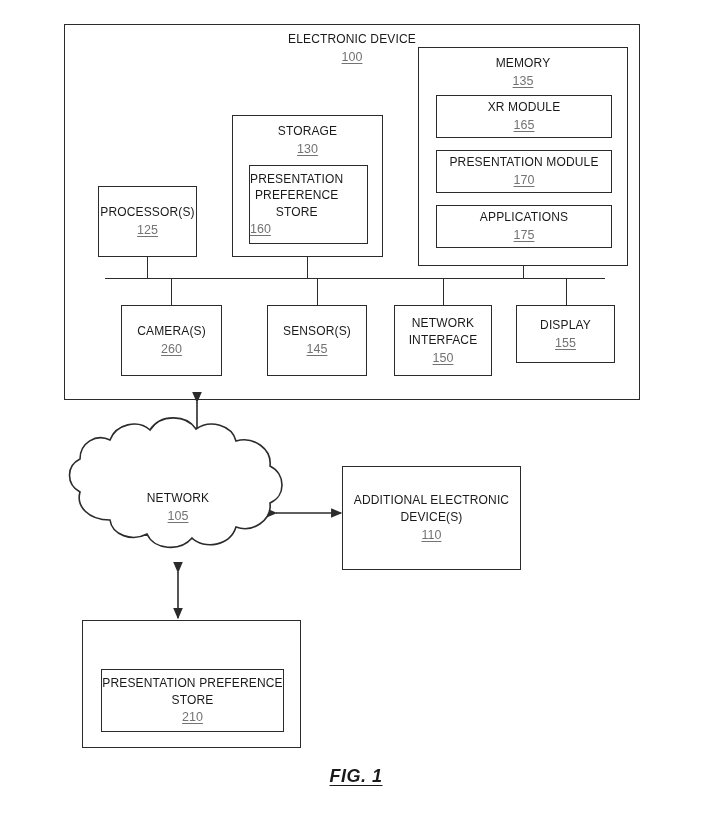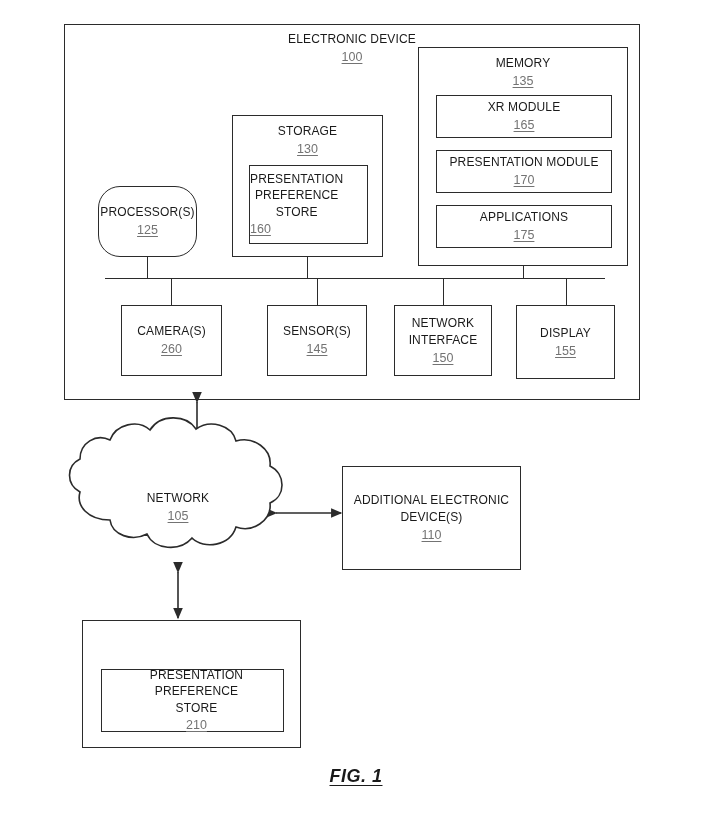--- a/index.html
+++ b/index.html
@@ -86,27 +86,27 @@
     position: absolute;
     left: 16px; top: 49px;
     width: 119px; height: 79px;
     border: 1.5px solid #2b2b2b;
     box-sizing: border-box;
     display: flex; flex-direction: column;
     align-items: flex-start; justify-content: center;
   }
 
   
-  #processor-block { left: 98px; top: 186px; width: 99px; height: 71px; border-radius: 22px; }
+  #processor-block { left: 98px; top: 186px; width: 99px; height: 71px; }
 
   
   #cameras-block { left: 121px; top: 305px; width: 101px; height: 71px; }
   #sensors-block { left: 267px; top: 305px; width: 100px; height: 71px; }
   #network-interface-block { left: 394px; top: 305px; width: 98px; height: 71px; }
-  #display-block { left: 516px; top: 305px; width: 99px; height: 74px; text-align: right; }
+  #display-block { left: 516px; top: 305px; width: 99px; height: 58px; text-align: right; }
 
   
   #bus-line {
     position: absolute;
     left: 105px; top: 278px;
     width: 500px; height: 0;
     border-top: 1.6px solid #2b2b2b;
   }
   .stub {
     position: absolute;
@@ -118,21 +118,21 @@
   #additional-device-block { left: 342px; top: 466px; width: 179px; height: 104px; }
   #network-storage-block { left: 82px; top: 620px; width: 219px; height: 128px; }
   #network-storage-head { margin-top: 9px; }
   #network-preference-store {
     position: absolute;
     left: 18px; top: 48px;
     width: 183px; height: 63px;
     border: 1.5px solid #2b2b2b;
     box-sizing: border-box;
     display: flex; flex-direction: column;
-    align-items: center; justify-content: center; padding-left: 8px;
+    align-items: center; justify-content: center;
   }
 
   
   #network-cloud {
     position: absolute;
     left: 72px; top: 443px;
     width: 212px; height: 135px;
   }
   #network-cloud-text {
     position: absolute;

